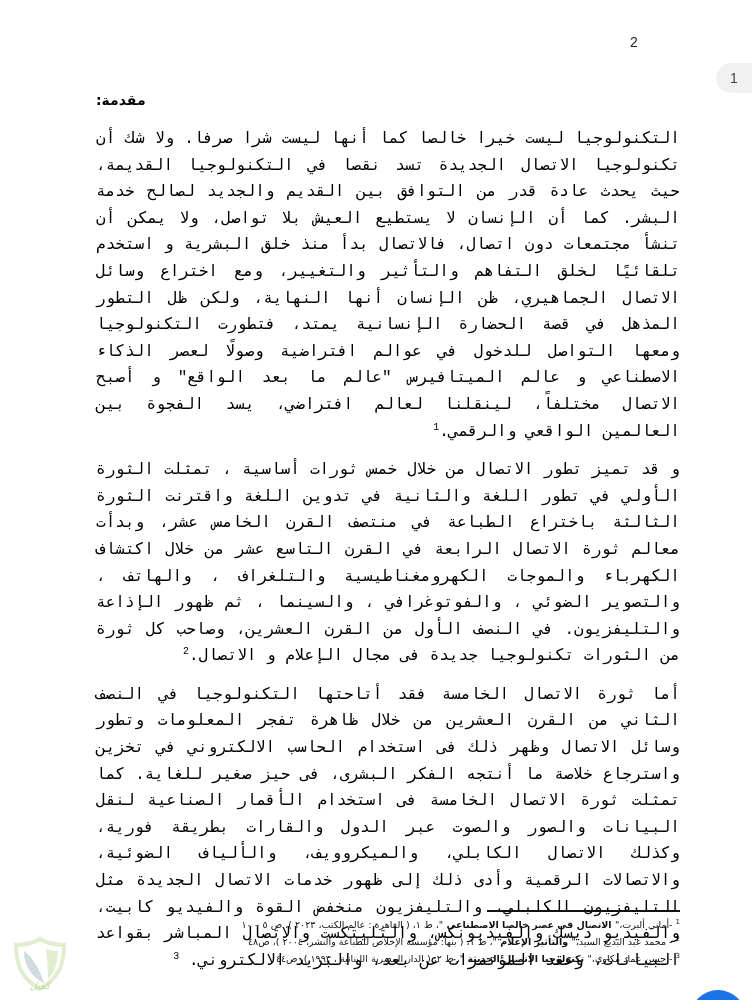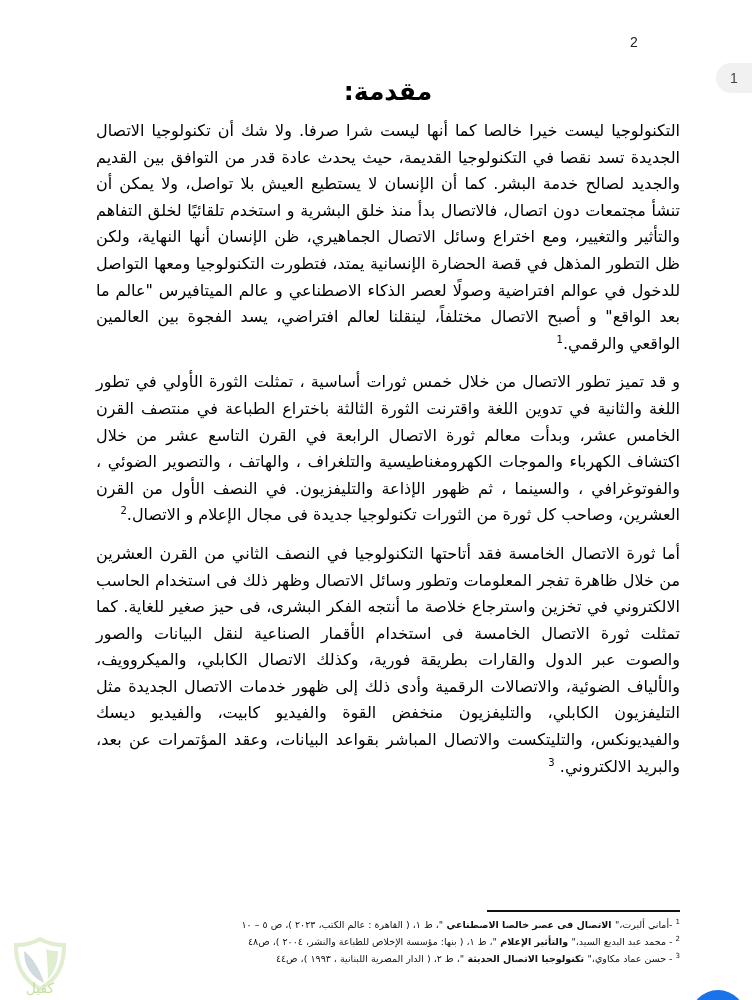--- a/index.html
+++ b/index.html
@@ -17,45 +17,46 @@
       position: absolute; left: 716px; top: 63px; width: 44px; height: 30px;
       border-radius: 15px 0 0 15px; background: #f1f1f1;
       font-family: "Liberation Sans", sans-serif; font-size: 14px; color: #444;
       display: flex; align-items: center; padding-left: 14px; box-sizing: border-box;
     }
     .content {
       position: absolute; left: 96px; top: 78px; width: 584px;
       direction: rtl; text-align: justify;
     }
     .heading {
-      font-weight: bold; font-size: 25px; margin: 0 0 9px 0; text-align: center;
+      font-weight: bold; font-size: 14px; margin: 8px 0 9px 0; text-align: left;
       line-height: 28px;
     }
     .para {
       font-size: 16px; line-height: 26.6px; margin: 12px 0 8px 0;
       text-align: justify; text-align-last: right;
       letter-spacing: -0.2px;
+      font-family: Liberation Mono, monospace;
     }
     .fn-ref { font-size: 10px; vertical-align: super; line-height: 0; }
     .footnote-rule {
       position: absolute; left: 487px; top: 910px; width: 193px; height: 1.5px; background: #111;
     }
     .footnotes {
       position: absolute; left: 150px; top: 915px; width: 530px;
       direction: rtl; font-size: 9.5px; line-height: 14px; color: #111;
     }
     .footnote { white-space: nowrap; text-align: right; }
     .footnote .num { font-size: 7px; vertical-align: super; margin-left: 3px; }
     .footnote b { font-weight: bold; }
     .logo {
       position: absolute; left: 10px; top: 935px; width: 60px; height: 62px; opacity: 0.55;
     }
     .logo-text {
       position: absolute; left: 18px; top: 980px; width: 44px; text-align: center;
-      direction: rtl; font-size: 14px; color: #b8d88a; opacity: 0.8;
+      direction: rtl; font-size: 10px; color: #b8d88a; opacity: 0.8; font-style: italic;
     }
     .fab {
       position: absolute; left: 690px; top: 990px; width: 56px; height: 56px;
       border-radius: 50%; background: #1a73e8;
     }
   </style>
 </head>
 <body>
 
 <div class="page-num">2</div>

